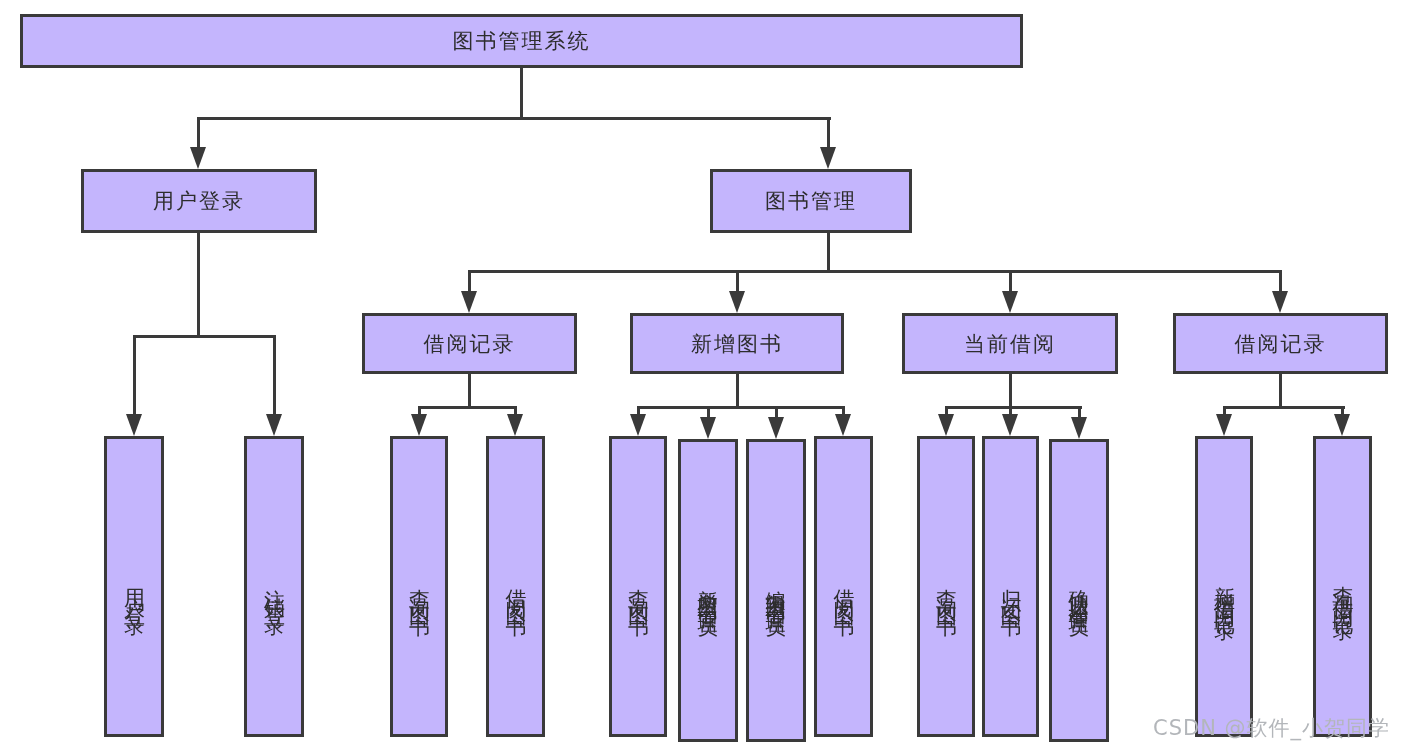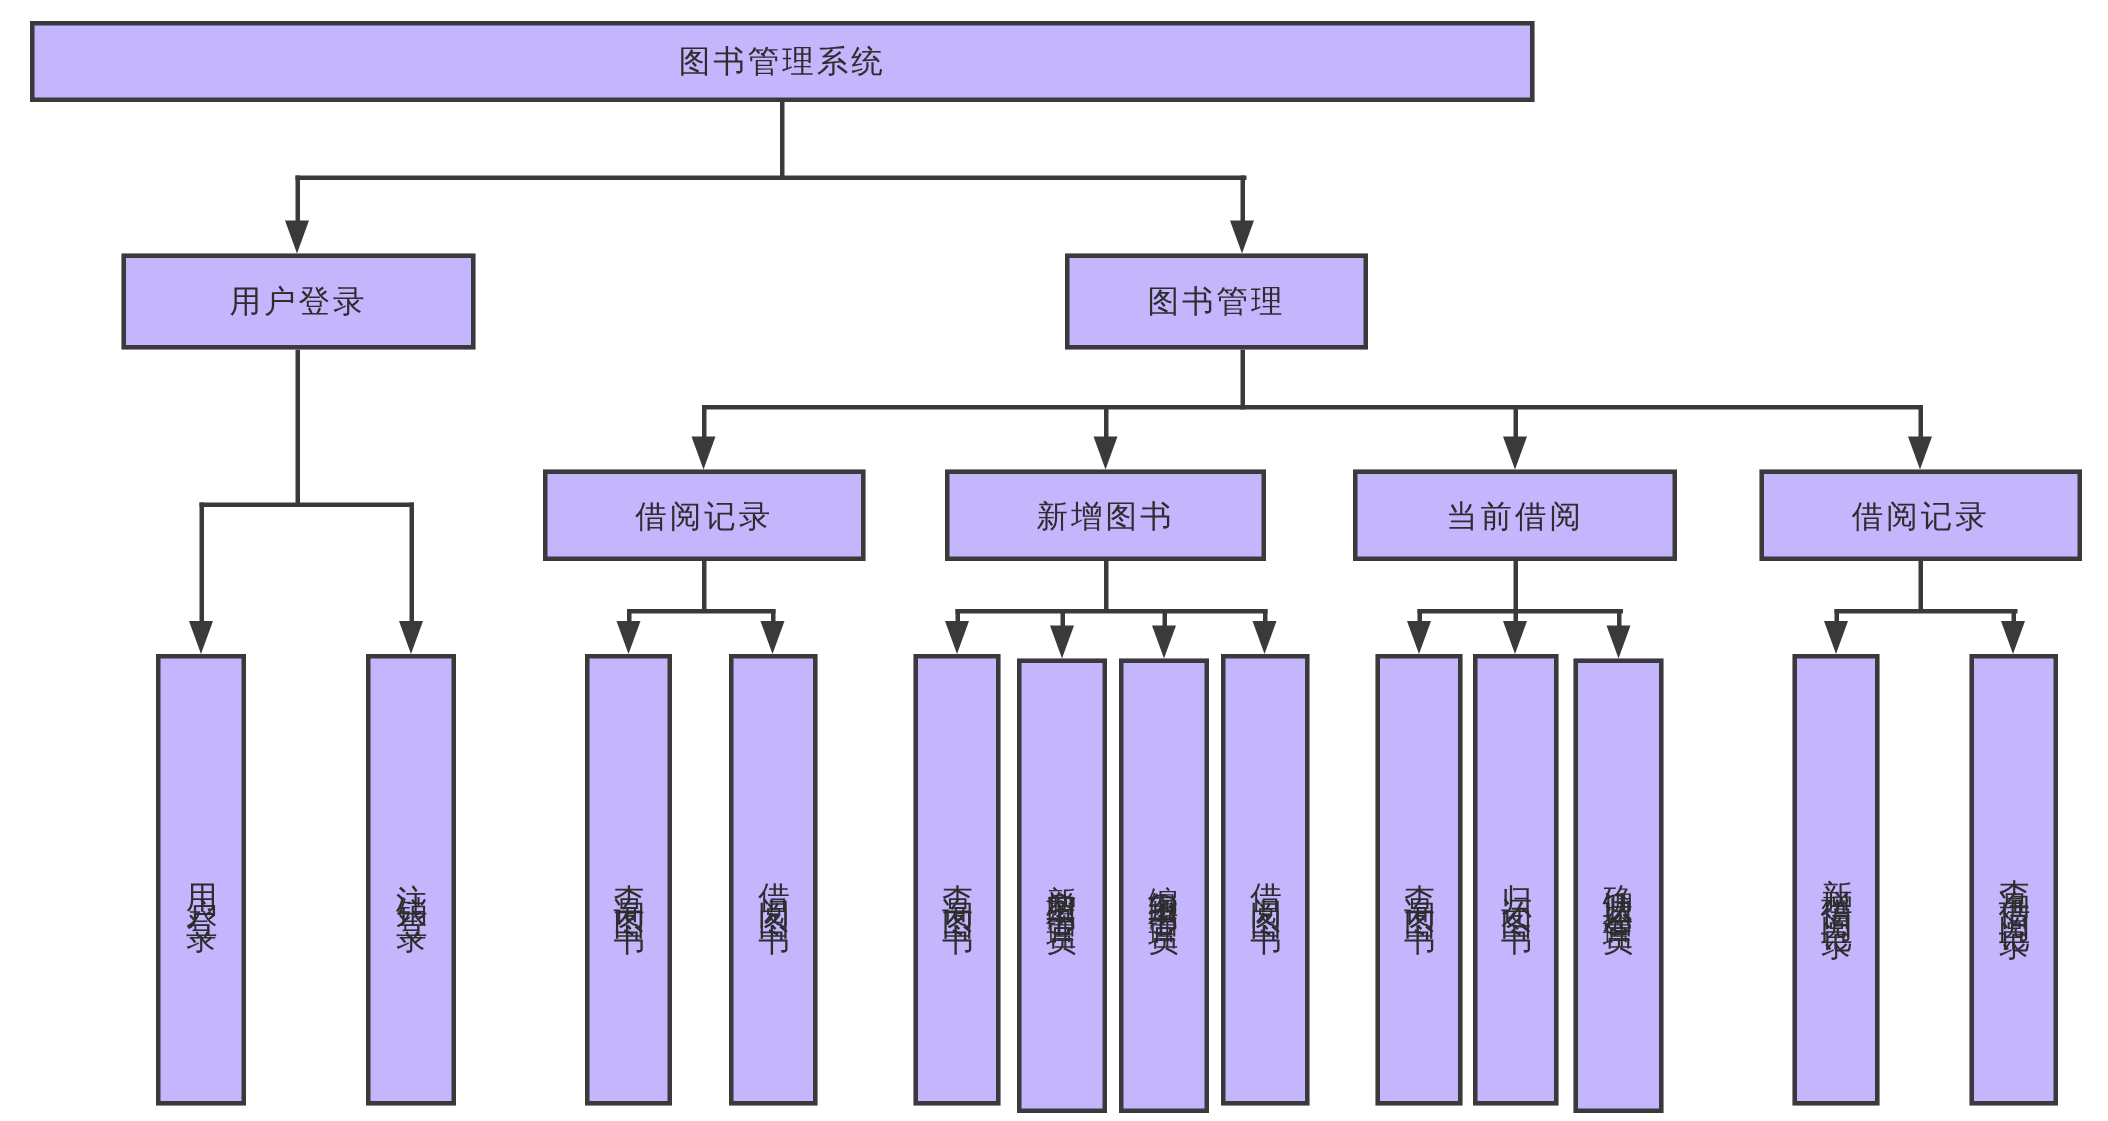--- a/index.html
+++ b/index.html
@@ -116,14 +116,15 @@
   <div class="node vnode vtight" style="left:746px;top:439px;width:60px;height:303px">编辑图书（管理员）</div>
   <div class="node vnode" style="left:814px;top:436px;width:59px;height:301px">借阅图书</div>
 
   <div class="node vnode" style="left:917px;top:436px;width:58px;height:301px">查询图书</div>
   <div class="node vnode" style="left:982px;top:436px;width:57px;height:301px">归还图书</div>
   <div class="node vnode vtight" style="left:1049px;top:439px;width:60px;height:303px">确认归还（管理员）</div>
 
   <div class="node vnode vmid" style="left:1195px;top:436px;width:58px;height:301px">新增借阅记录</div>
   <div class="node vnode vmid" style="left:1313px;top:436px;width:59px;height:301px">查询借阅记录</div>
 
+  <div class="watermark">CSDN @软件_小贺同学</div>
 
 </div>
 
 </body></html>

